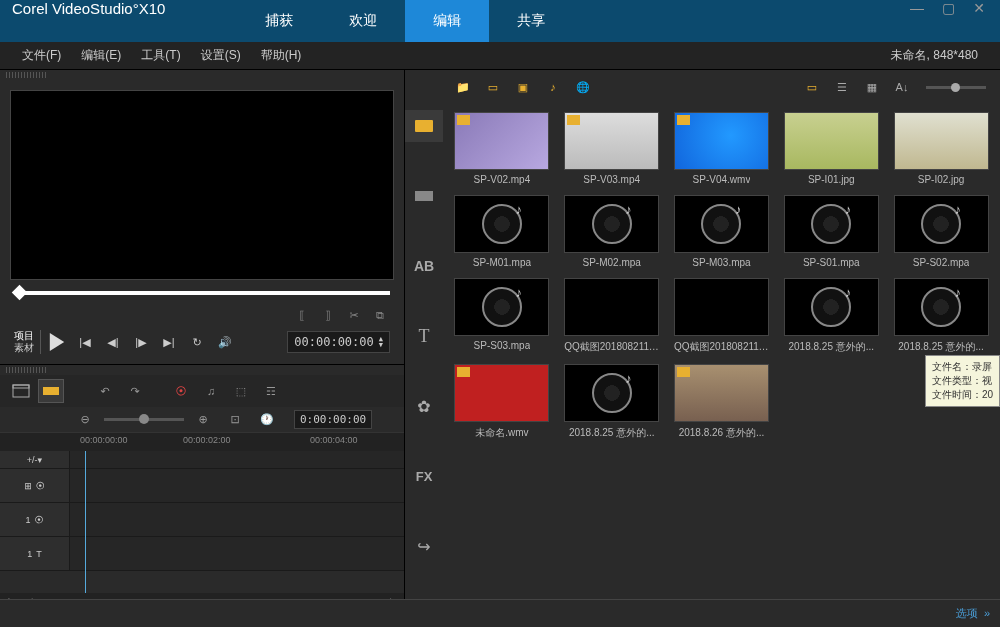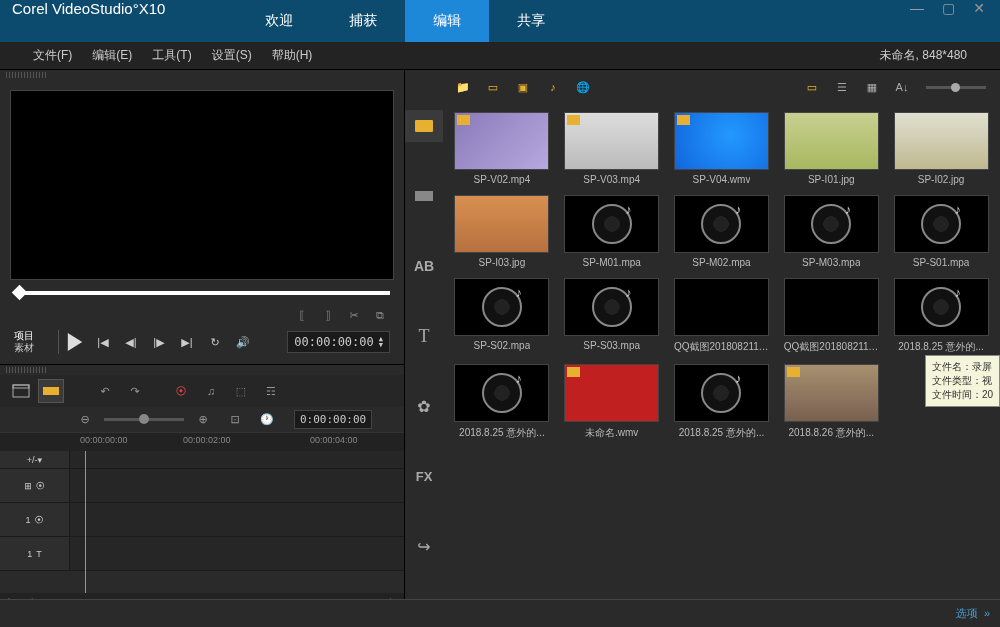--- a/index.html
+++ b/index.html
@@ -7,34 +7,34 @@
 .titlebar { height: 42px; background: #0c4a6e; display: flex; }
 .logo { padding: 0 12px; font-size: 15px; color: #fff; font-family: Arial; }
 .logo .corel { font-weight: 300; }
 .logo .vs { font-weight: 400; }
 .logo .x10 { font-weight: 300; }
 .main-tabs { display: flex; margin-left: 60px; }
 .main-tab { padding: 12px 28px; color: #fff; cursor: pointer; font-size: 14px; }
 .main-tab.active { background: #1e88d8; }
 .win-controls { margin-left: auto; display: flex; gap: 18px; padding-right: 15px; color: #999; }
 .win-btn { cursor: pointer; font-size: 14px; }
-.menubar { height: 28px; background: #232323; display: flex; align-items: center; padding: 0 23px; border-bottom: 1px solid #000; }
+.menubar { height: 28px; background: #232323; display: flex; align-items: center; padding: 0 12px; border-bottom: 1px solid #000; }
 .menu-item { padding: 0 10px; cursor: pointer; font-size: 12px; }
 .project-info { margin-left: auto; padding-right: 10px; font-size: 12px; }
 .content { display: flex; height: calc(100% - 70px - 18px); }
 .left-panel { width: 405px; display: flex; flex-direction: column; border-right: 1px solid #000; }
 .preview-area { padding: 6px; }
 .preview-screen { height: 190px; background: #000; border: 1px solid #444; margin: 4px; }
 .scrubber { height: 14px; margin: 6px 8px 4px 8px; position: relative; }
 .scrub-track { height: 4px; background: #fff; position: absolute; left: 0; right: 0; top: 5px; }
 .scrub-handle { width: 11px; height: 11px; background: #fff; position: absolute; left: 0; top: 1px; transform: rotate(45deg); }
 .preview-tools { display: flex; align-items: center; padding: 2px 8px; gap: 6px; }
 .prev-tool { width: 20px; height: 18px; display: flex; align-items: center; justify-content: center; cursor: pointer; color: #888; }
 .playback-row { display: flex; align-items: center; padding: 4px 8px; gap: 4px; }
-.playmode { font-size: 10px; line-height: 12px; border-right: 1px solid #555; padding-right: 24px; }
+.playmode { font-size: 10px; line-height: 12px; border-right: 1px solid #555; padding-right: 6px; }
 .playmode .sel { color: #fff; }
 .play-btn { width: 24px; height: 22px; display: flex; align-items: center; justify-content: center; cursor: pointer; color: #ccc; }
 .play-btn.big svg { width: 18px; height: 18px; }
 .timecode { margin-left: auto; background: #1a1a1a; border: 1px solid #444; padding: 3px 6px; font-family: monospace; font-size: 12px; display: flex; align-items: center; gap: 2px; }
 .timecode-arrows { display: flex; flex-direction: column; margin-left: 3px; font-size: 7px; line-height: 6px; }
 .timeline-panel { flex: 1; border-top: 1px solid #000; background: #2a2a2a; display: flex; flex-direction: column; overflow: hidden; }
 .tl-toolbar { height: 32px; display: flex; align-items: center; gap: 4px; padding: 0 8px; background: #262626; }
 .tl-btn { width: 26px; height: 24px; display: flex; align-items: center; justify-content: center; cursor: pointer; color: #999; }
 .tl-btn.active { background: #3a3a3a; border: 1px solid #555; }
 .tl-zoom { height: 26px; display: flex; align-items: center; gap: 6px; padding: 0 8px; border-bottom: 1px solid #333; }
@@ -83,22 +83,22 @@
 .drag-dots { width: 40px; height: 6px; background: repeating-linear-gradient(90deg, #555 0, #555 1px, transparent 1px, transparent 3px); margin: 2px 6px; }
 </style>
 </head>
 <body>
 
 <div class="titlebar">
   <div class="logo">
     <span class="corel">Corel</span> <span class="vs">VideoStudio</span><span class="x10">°</span><span class="x10">X10</span>
   </div>
   <div class="main-tabs">
+    <div class="main-tab">捕获</div>
     <div class="main-tab">欢迎</div>
-    <div class="main-tab">捕获</div>
     <div class="main-tab active">编辑</div>
     <div class="main-tab">共享</div>
   </div>
   <div class="win-controls">
     <span class="win-btn">—</span>
     <span class="win-btn">▢</span>
     <span class="win-btn">✕</span>
   </div>
 </div>
 
@@ -295,24 +295,20 @@
           </div>
           <div class="lib-item">
             <div class="thumb th-dandelion"></div>
             <div class="thumb-label">SP-I01.jpg</div>
           </div>
           <div class="lib-item">
             <div class="thumb th-landscape"></div>
             <div class="thumb-label">SP-I02.jpg</div>
           </div>
           <div class="lib-item">
-            <div class="thumb th-desert"></div>
-            <div class="thumb-label">SP-I03.jpg</div>
-          </div>
-          <div class="lib-item">
             <div class="thumb ">
               <div class="audio-disc"></div>
             </div>
             <div class="thumb-label">SP-M01.mpa</div>
           </div>
           <div class="lib-item">
             <div class="thumb ">
               <div class="audio-disc"></div>
             </div>
             <div class="thumb-label">SP-M02.mpa</div>

